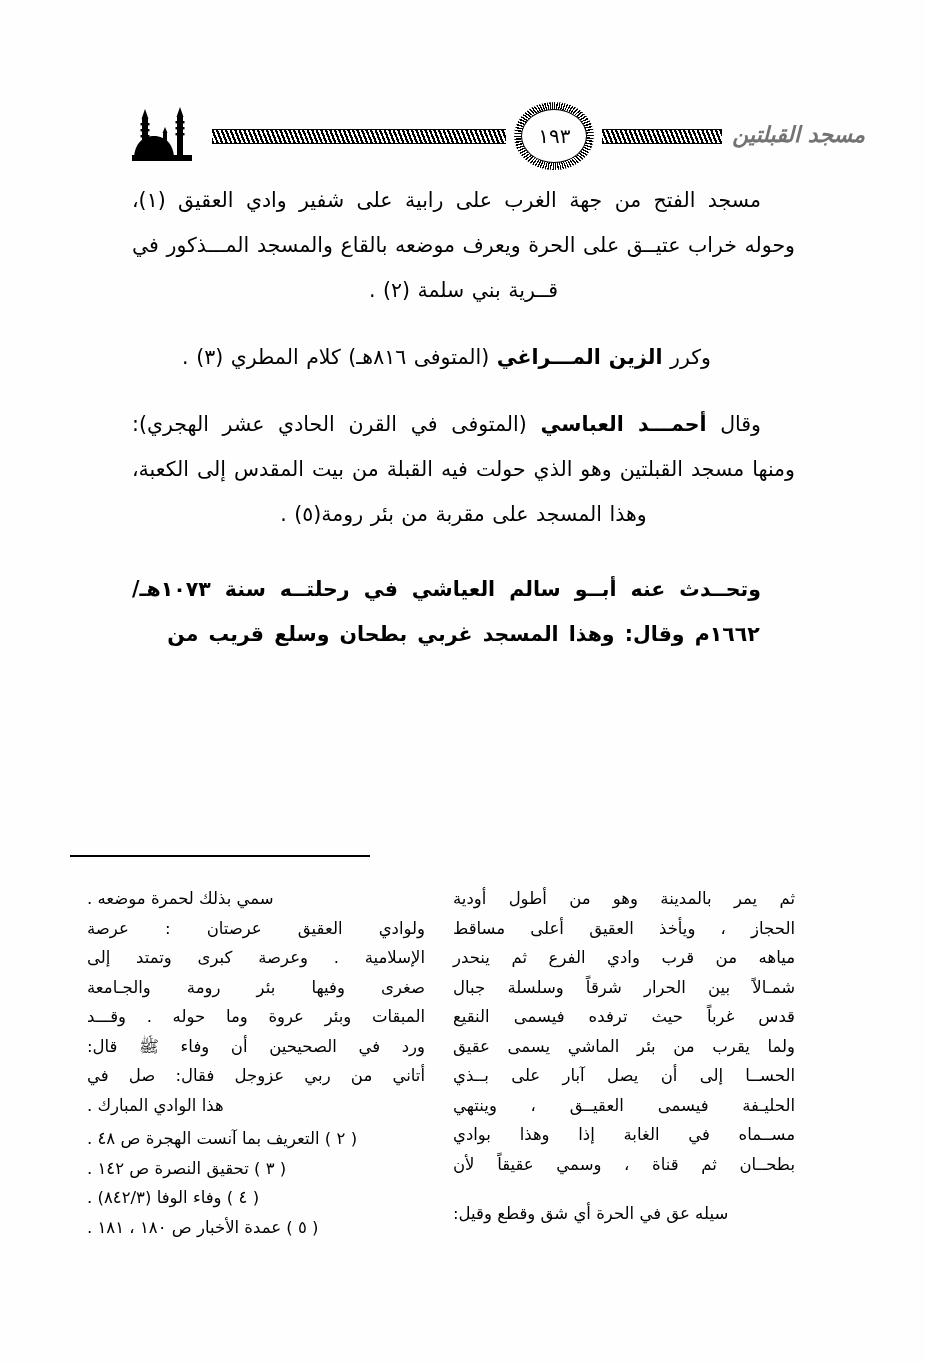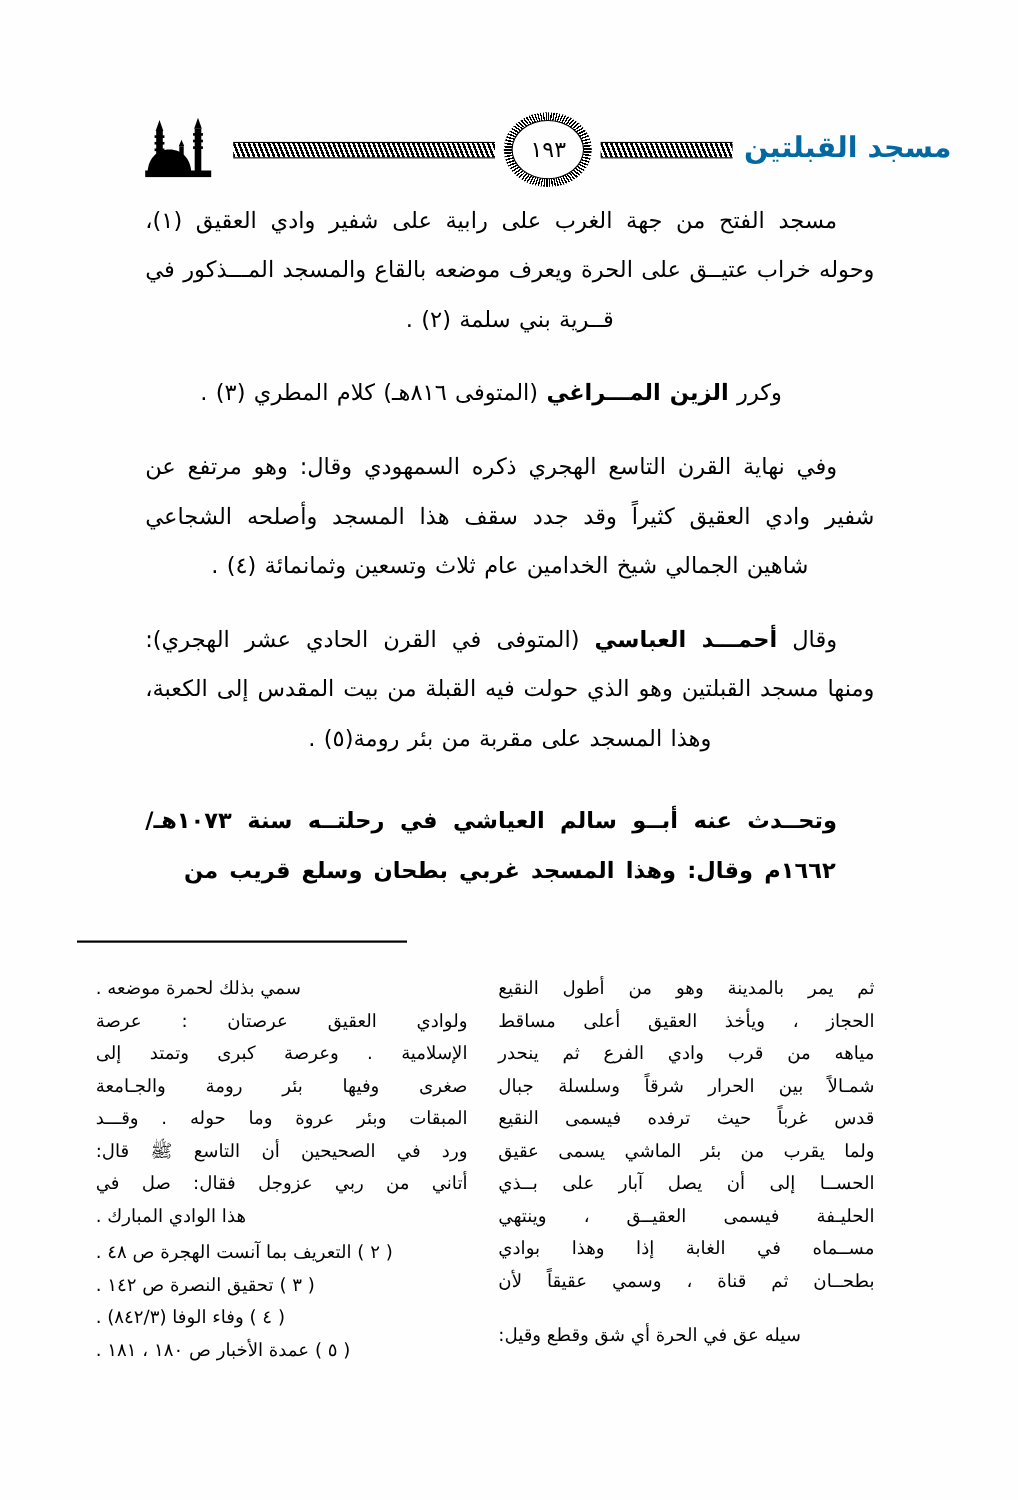--- a/index.html
+++ b/index.html
@@ -28,28 +28,29 @@
     top: 100px;
     left: 130px;
     right: 60px;
     height: 72px;
     display: flex;
     align-items: center;
     direction: rtl;
   }
 
   .header-title {
-    font-size: 26px;
+    font-size: 22px;
     font-weight: bold;
     letter-spacing: -0.5px;
     white-space: nowrap;
-    color: #0369a1;
+    color: #737373;
     line-height: 1;
     padding-bottom: 2px;
     font-family: "DejaVu Sans", sans-serif;
+    font-style: italic;
   }
 
   
   .rope {
     flex: 1 1 auto;
     height: 13px;
     margin: 0 10px;
     position: relative;
     background:
       repeating-linear-gradient(
@@ -239,57 +240,56 @@
   </div>
 
   <div class="body-area">
 
     <p class="para indent">مسجد الفتح من جهة الغرب على رابية على شفير وادي العقيق (١)، وحوله خراب عتيــق على الحرة ويعرف موضعه بالقاع والمسجد المـــذكور في قــرية بني سلمة (٢) .</p>
 
     <p class="para indent gap-top">
       <span>وكرر </span><span class="bold">الزين المـــراغي</span><span> (المتوفى ٨١٦هـ) كلام المطري (٣) .</span>
     </p>
 
-    <p class="para indent gap-top">وفي نهاية القرن التاسع الهجري ذكره السمهودي وقال: وهو مرتفع عن شفير وادي العقيق كثيراً وقد جدد سقف هذا المسجد وأصلحه الشجاعي شاهين الجمالي شيخ الخدامين عام ثلاث وتسعين وثمانمائة (٤) .</p>
 
     <p class="para indent gap-top">
       <span>وقال </span><span class="bold">أحمـــد العباسي</span><span> (المتوفى في القرن الحادي عشر الهجري): ومنها مسجد القبلتين وهو الذي حولت فيه القبلة من بيت المقدس إلى الكعبة، وهذا المسجد على مقربة من بئر رومة(٥) .</span>
     </p>
 
     <p class="para para-allbold indent gap-top-lg">
       <span>وتحــدث عنه </span><span class="bold">أبــو سالم العياشي</span><span> في رحلتــه سنة ١٠٧٣هـ/١٦٦٢م وقال: وهذا المسجد غربي بطحان وسلع قريب من</span>
     </p>
 
   </div>
 
   <div class="fn-rule"></div>
 
   <div class="footnotes">
 
     <div class="fn-col fn-col-right">
-      <p class="fn-cont">ثم يمر بالمدينة وهو من أطول النقيع</p>
+      <p class="fn-cont">ثم يمر بالمدينة وهو من أطول أودية</p>
       <p class="fn-cont">الحجاز ، ويأخذ العقيق أعلى مساقط</p>
       <p class="fn-cont">مياهه من قرب وادي الفرع ثم ينحدر</p>
       <p class="fn-cont">شمـالاً بين الحرار شرقاً وسلسلة جبال</p>
       <p class="fn-cont">قدس غرباً حيث ترفده فيسمى النقيع</p>
       <p class="fn-cont">ولما يقرب من بئر الماشي يسمى عقيق</p>
       <p class="fn-cont">الحســا إلى أن يصل آبار على بــذي</p>
       <p class="fn-cont">الحليـفة فيسمى العقيــق ، وينتهي</p>
       <p class="fn-cont">مســماه في الغابة إذا وهذا بوادي</p>
       <p class="fn-cont">بطحــان ثم قناة ، وسمي عقيقاً لأن</p>
       <p class="fn-cont last-left">سيله عق في الحرة أي شق وقطع وقيل:</p>
     </div>
 
     <div class="fn-col fn-col-left">
       <p class="fn-cont" style="text-align-last:left;">سمي بذلك لحمرة موضعه .</p>
       <p class="fn-cont">ولوادي العقيق عرصتان : عرصة</p>
       <p class="fn-cont">الإسلامية . وعرصة كبرى وتمتد إلى</p>
       <p class="fn-cont">صغرى وفيها بئر رومة والجـامعة</p>
       <p class="fn-cont">المبقات وبئر عروة وما حوله . وقـــد</p>
-      <p class="fn-cont">ورد في الصحيحين أن التاسع ﷺ قال:</p>
+      <p class="fn-cont">ورد في الصحيحين أن وفاء ﷺ قال:</p>
       <p class="fn-cont">أتاني من ربي عزوجل فقال: صل في</p>
       <p class="fn-cont" style="text-align-last:left;">هذا الوادي المبارك .</p>
 
       <div class="fn-list">
         <p class="fn-item">
           <span class="fn-num">( ٢ )</span>
           <span>التعريف بما آنست الهجرة ص ٤٨ .</span>
         </p>
         <p class="fn-item">
           <span class="fn-num">( ٣ )</span>

